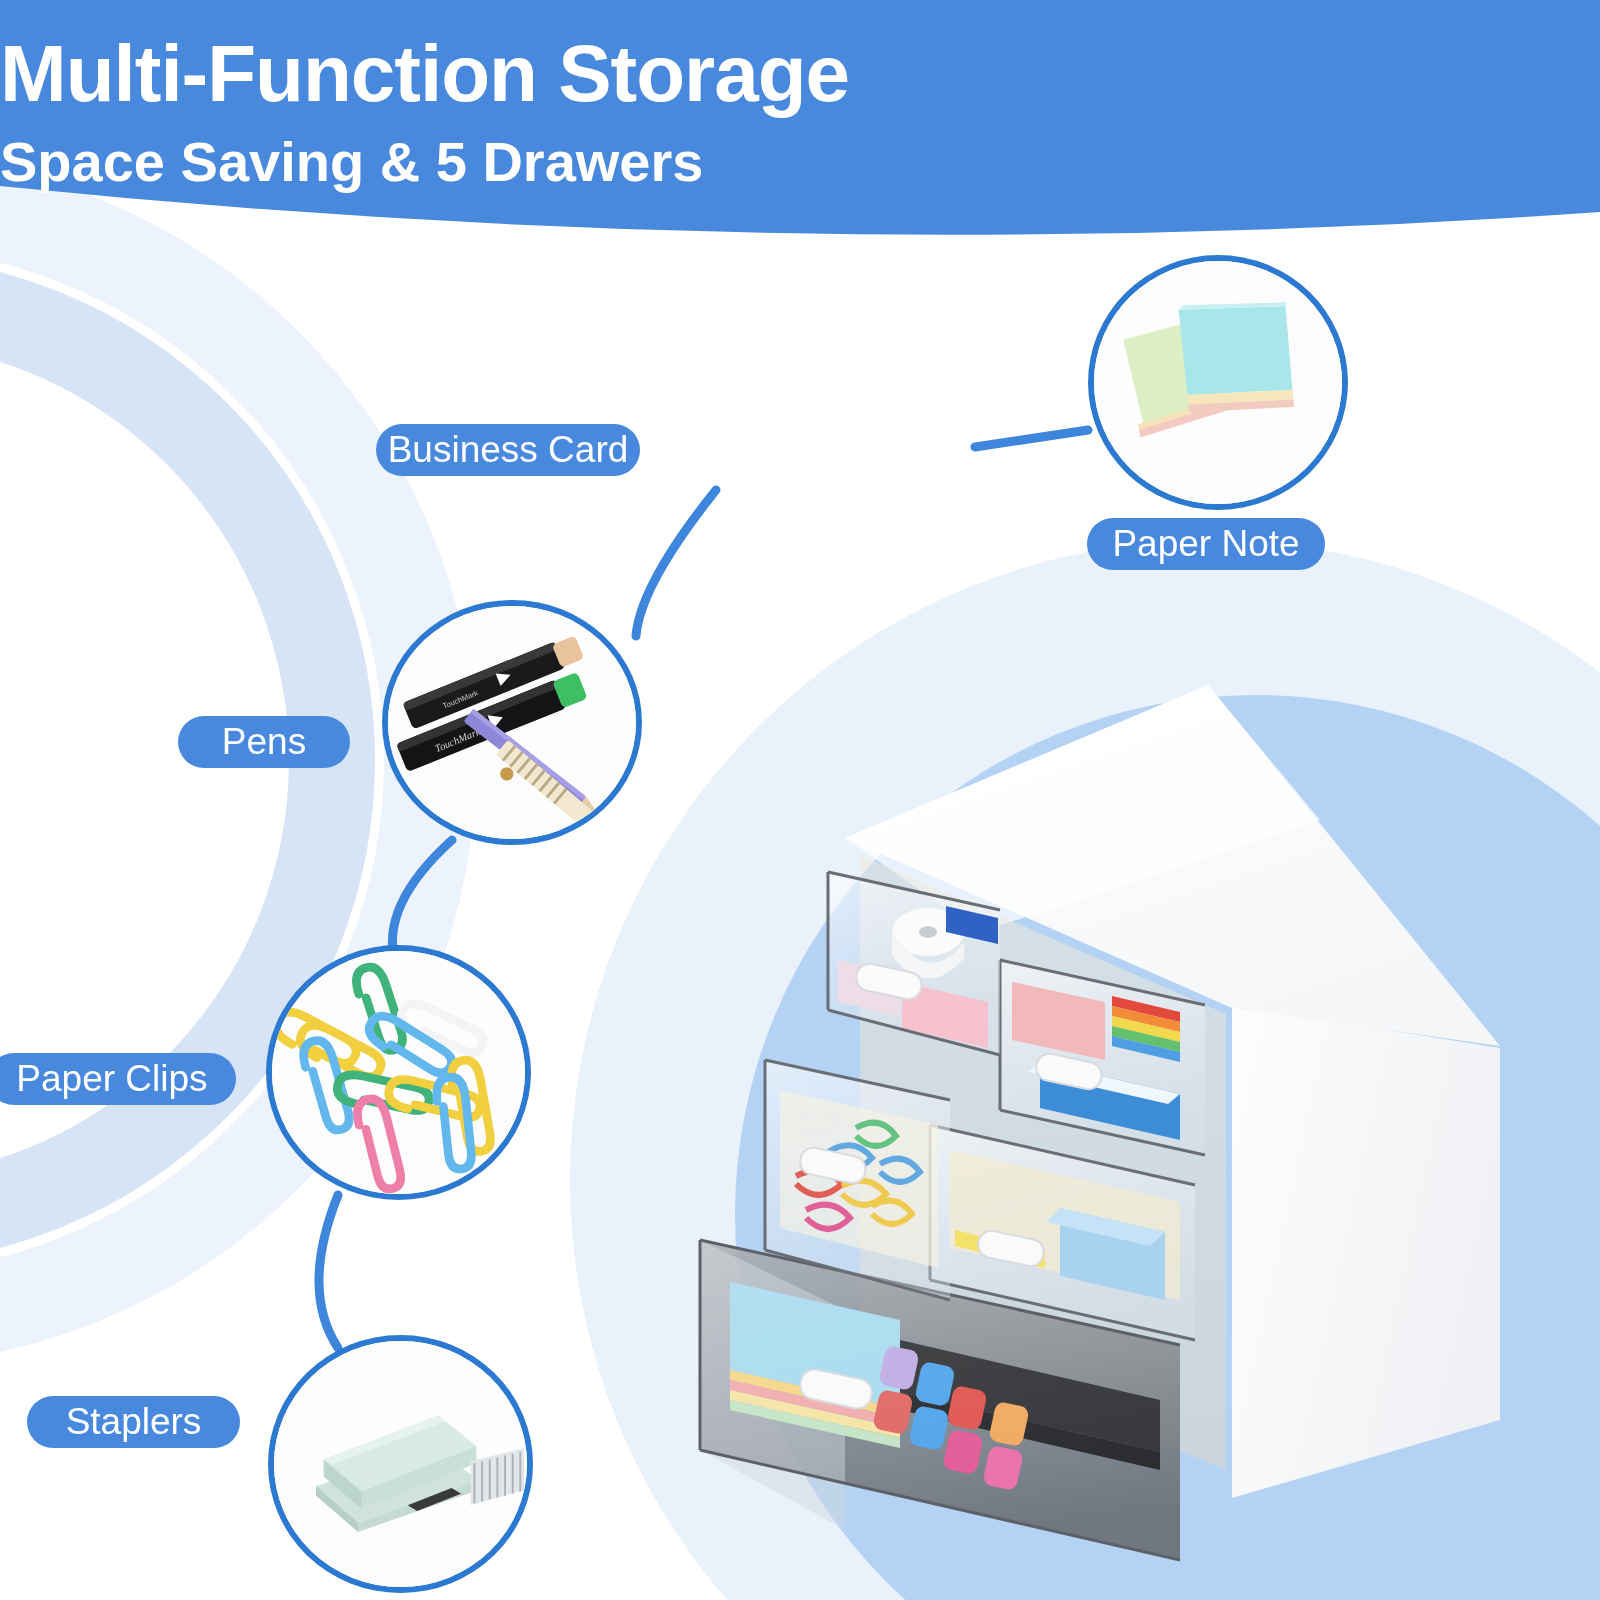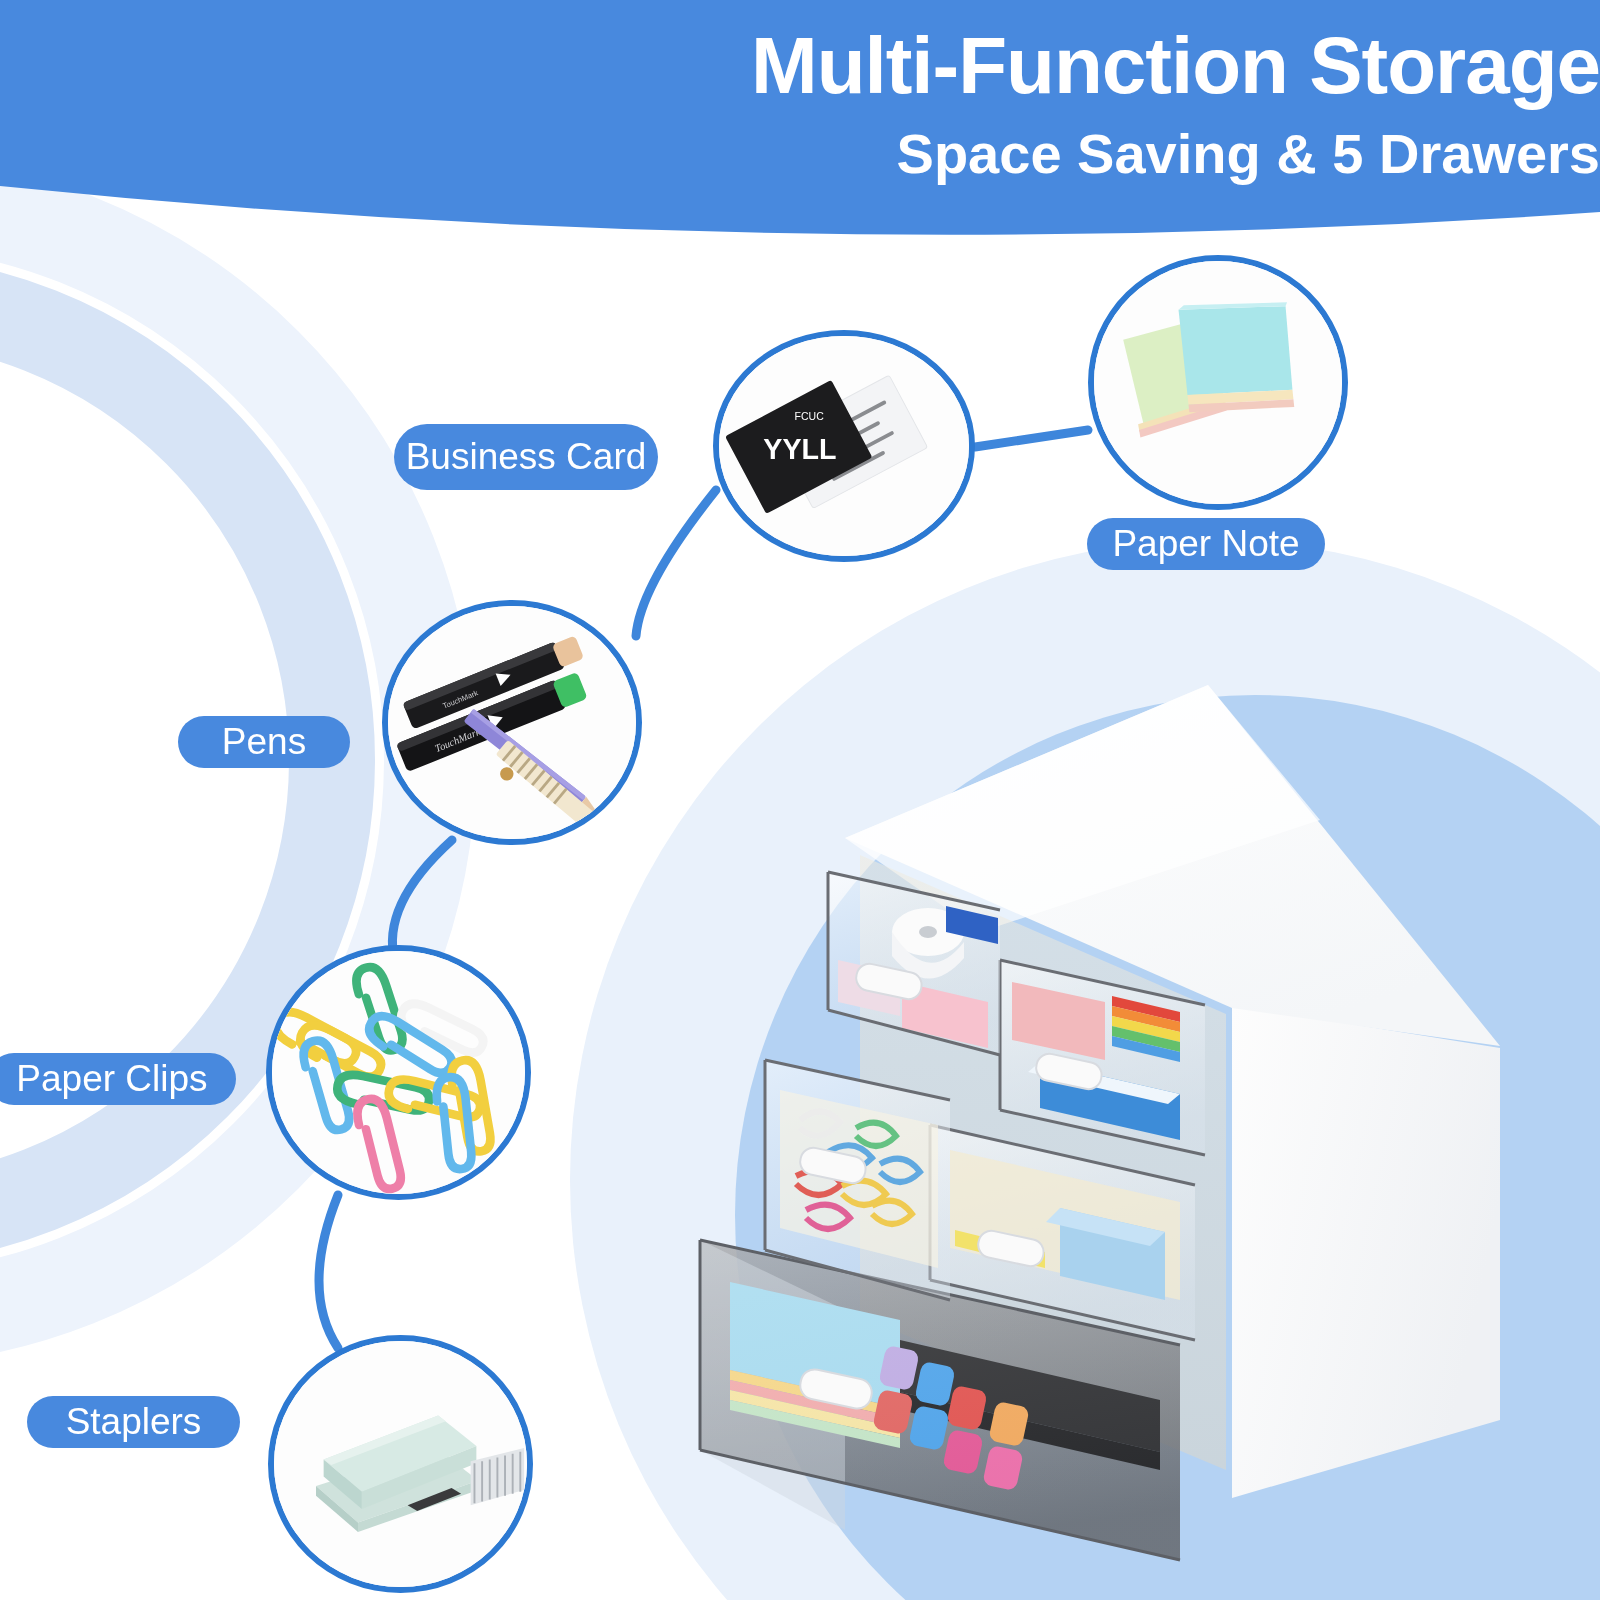--- a/index.html
+++ b/index.html
@@ -9,43 +9,43 @@
     font-family:"Liberation Sans", sans-serif;
     background:#ffffff;
     position:relative;
   }
   #stage { position:absolute; inset:0; width:1600px; height:1600px; }
   .layer { position:absolute; inset:0; width:1600px; height:1600px; }
 
   
   #header-banner { z-index:40; pointer-events:none; }
   #header-text-wrap {
-    position:absolute; top:0; left:0; width:1600px; height:230px;
-    z-index:45; text-align:right;
+    position:absolute; top:8px; left:0; width:1600px; height:230px;
+    z-index:45; text-align:left;
   }
   #title {
     font-size:80px; font-weight:bold; color:#ffffff;
     letter-spacing:-1px; line-height:1; padding-top:26px;
     white-space:nowrap;
   }
   #subtitle {
     font-size:56px; font-weight:bold; color:#ffffff;
     line-height:1; padding-top:20px; white-space:nowrap;
   }
 
   
   .pill {
     position:absolute; z-index:60;
     background:#4889DE; color:#ffffff;
     border-radius:999px;
     display:flex; align-items:center; justify-content:center;
     font-weight:400; white-space:nowrap;
     font-family:"Liberation Sans", sans-serif;
   }
-  #pill-business-card { left:394px; top:424px; width:264px; height:66px; font-size:37px; }
+  #pill-business-card { left:376px; top:424px; width:264px; height:52px; font-size:37px; }
   #pill-sticky-note   { left:1087px; top:518px; width:238px; height:52px; font-size:37px; }
   #pill-pens          { left:178px; top:672px; width:172px; height:52px; font-size:37px;margin-top:44px; }
   #pill-paper-clips   { left:-12px; top:1053px; width:248px; height:52px; font-size:37px; }
   #pill-staplers      { left:27px; top:1396px; width:213px; height:52px; font-size:37px; }
 
   
   .photo-circle {
     position:absolute; z-index:50;
     border-radius:50%;
     border:6px solid #2C79D2;
@@ -222,42 +222,20 @@
   </svg>
 
   <svg class="layer" id="header-banner" viewBox="0 0 1600 1600" preserveAspectRatio="none">
     <path d="M 0 0 L 1600 0 L 1600 212 Q 800 268 0 186 Z" fill="#4889DE"></path>
   </svg>
   <div id="header-text-wrap">
     <div id="title">Multi-Function Storage</div>
     <div id="subtitle">Space Saving &amp; 5 Drawers</div>
   </div>
 
-  <div class="photo-circle" id="circle-business-card">
-    <svg class="photo-inner" viewBox="0 0 262 232" preserveAspectRatio="none">
-      <rect x="0" y="0" width="262" height="232" fill="#FDFDFD"></rect>
-      <g transform="rotate(-28 131 116)">
-        <rect x="72" y="72" width="136" height="86" rx="3" fill="#F3F4F6" stroke="#E3E5E8"></rect>
-        <g fill="#2A2A2A">
-          <circle cx="92" cy="96" r="5"></circle>
-            <circle cx="92" cy="112" r="5"></circle>
-            <circle cx="92" cy="128" r="5"></circle>
-        </g>
-        <g fill="#8A8C90">
-          <rect x="104" y="93" width="88" height="4" rx="2"></rect>
-          <rect x="104" y="109" width="72" height="4" rx="2"></rect>
-          <rect x="104" y="125" width="80" height="4" rx="2"></rect>
-          <rect x="104" y="139" width="62" height="4" rx="2"></rect>
-        </g>
-        <rect x="26" y="48" width="126" height="92" rx="3" fill="#1C1C1E"></rect>
-        <text x="112" y="74" fill="#FFFFFF" font-size="11" font-family="Liberation Sans, sans-serif" text-anchor="middle" transform="rotate(28 112 74)">FCUC</text>
-        <text x="84" y="106" fill="#FFFFFF" font-size="30" font-weight="bold" font-family="Liberation Sans, sans-serif" text-anchor="middle" transform="rotate(28 84 106)">YYLL</text>
-      </g>
-    </svg>
-  </div>
 
   <div class="photo-circle" id="circle-sticky-note">
     <svg class="photo-inner" viewBox="0 0 260 255" preserveAspectRatio="none">
       <rect x="0" y="0" width="260" height="255" fill="#FDFDFD"></rect>
       <g transform="rotate(-10 130 128)">
         <path d="M 40 66 L 128 58 L 134 150 L 46 162 Z" fill="#DCEFC4"></path>
         <path d="M 40 156 L 134 144 L 134 152 L 40 164 Z" fill="#F4E2B8"></path>
         <path d="M 40 162 L 134 150 L 134 158 L 40 170 Z" fill="#F3C9C2"></path>
       </g>
       <g transform="rotate(-6 160 118)">

